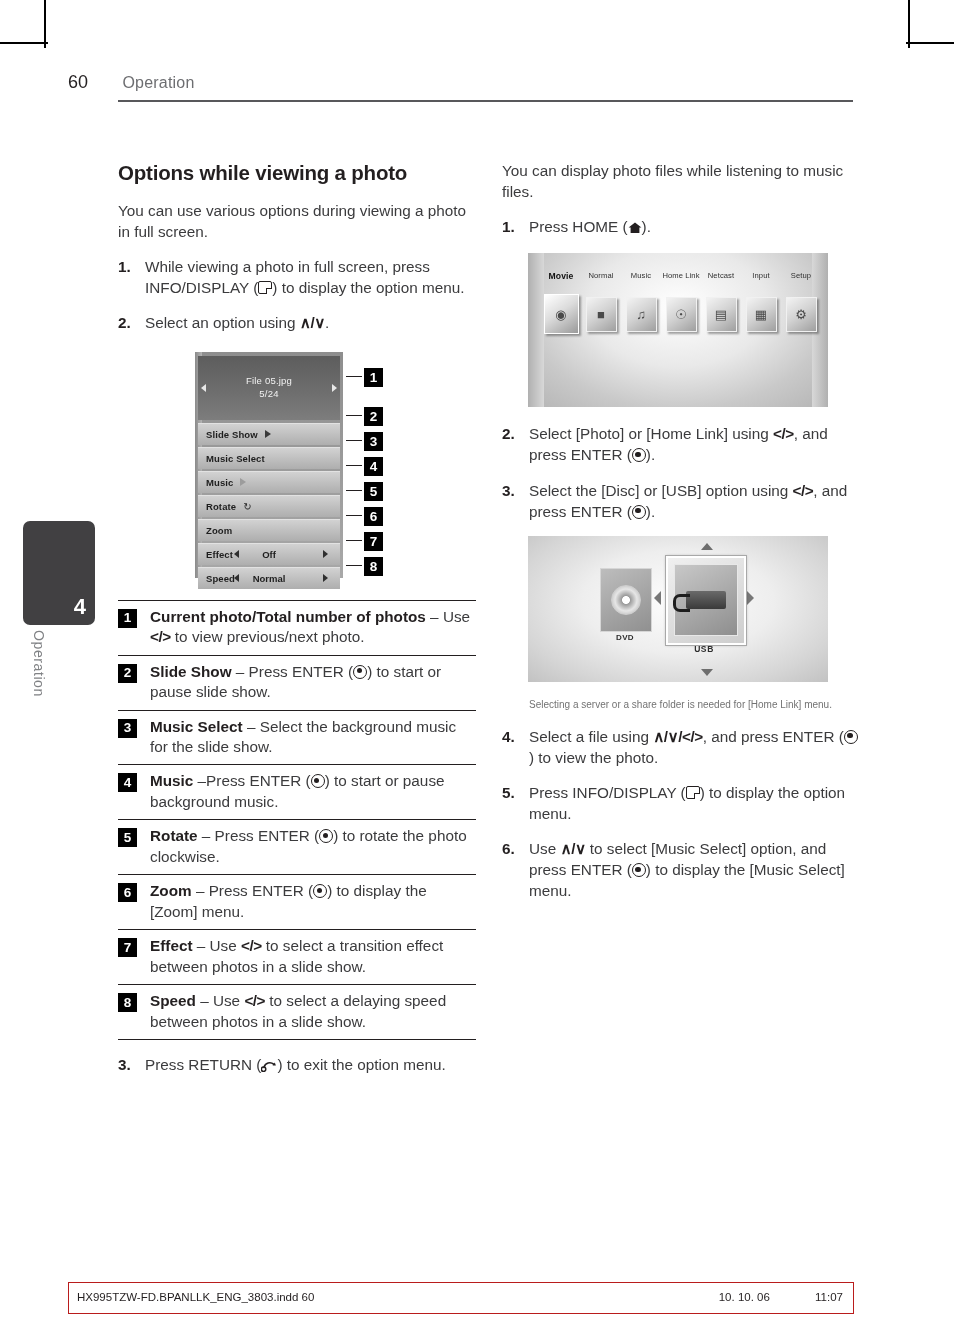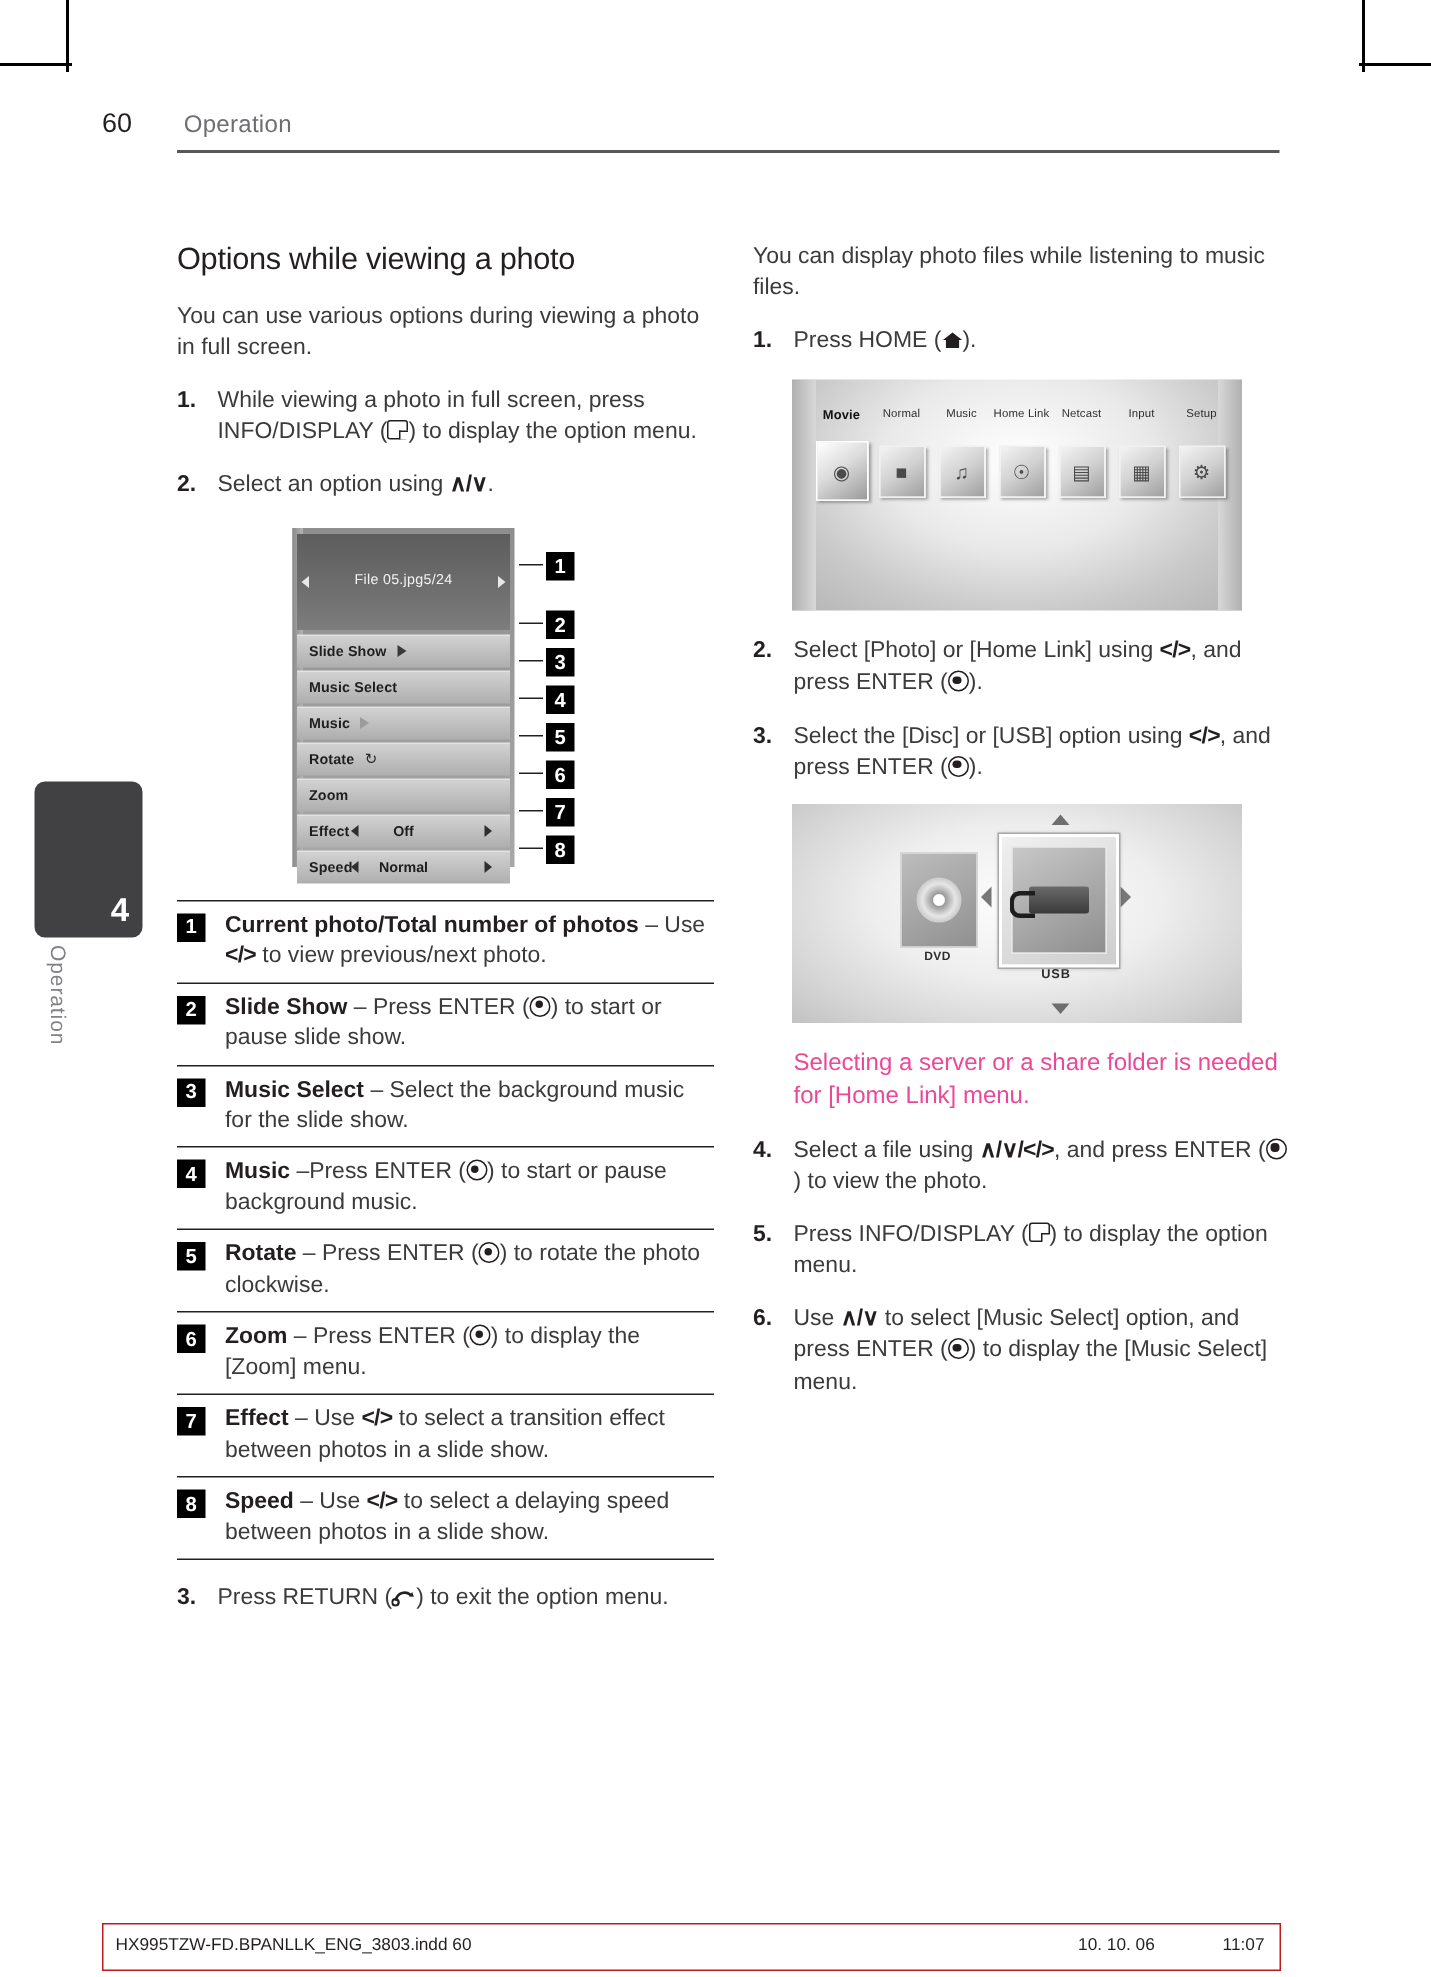--- a/index.html
+++ b/index.html
@@ -36,21 +36,21 @@
     color:#808285;font-size:14px;letter-spacing:.6px;white-space:nowrap;
     transform:rotate(90deg);transform-origin:left top;
   }
 
   
   .col{position:absolute;top:160px;width:358px;}
   #col-left{left:118px;}
   #col-right{left:502px;}
 
   h2.sec-title{
-    font-size:20.5px;font-weight:normal;margin:0 0 14px 0;line-height:1.27;
+    font-size:20.5px;font-weight:bold;margin:0 0 14px 0;line-height:1.27;
     letter-spacing:-.2px;color:#231f20;
   }
   p.body{
     font-size:15.3px;line-height:1.38;margin:0 0 14px 0;color:#3b3b3d;
   }
   .sym{font-weight:bold;color:#231f20;letter-spacing:-.5px;}
   .circ{
     display:inline-block;width:12px;height:12px;border:1.6px solid #231f20;border-radius:50%;
     position:relative;vertical-align:-2px;
   }
@@ -73,35 +73,35 @@
   
   ol.steps{margin:0;padding:0;list-style:none;}
   ol.steps > li{
     position:relative;padding-left:27px;margin-bottom:14px;
     font-size:15.3px;line-height:1.38;color:#3b3b3d;
   }
   ol.steps > li .stepnum{
     position:absolute;left:0;top:0;font-weight:bold;color:#231f20;font-size:15.3px;
   }
   .note{
-    font-size:16px;line-height:1.38;color:#ec4899;margin:0 0 14px 27px;
+    font-size:10px;line-height:1.38;color:#737373;margin:0 0 14px 27px;
   }
 
   
   #osd-figure{position:relative;width:358px;height:240px;margin:6px 0 12px 0;}
   #osd{
     position:absolute;left:77px;top:4px;width:148px;height:226px;
     background:linear-gradient(180deg,#8e8e8e 0%,#a8a8a8 100%);
     padding:2px 0;box-sizing:border-box;
   }
   .osd-head{
     height:64px;margin:2px 3px 3px 3px;
     background:linear-gradient(180deg,#5d5d5d 0%,#6f6f6f 60%,#7d7d7d 100%);
     color:#f2f2f2;position:relative;
-    display:flex;flex-direction:row;align-items:center;justify-content:center;
+    display:flex;flex-direction:column;align-items:center;justify-content:center;
     font-size:9.5px;line-height:1.35;
   }
   .osd-head .fn{letter-spacing:.2px;}
   .osd-head .cnt{letter-spacing:.2px;}
   .osd-head .lft,.osd-head .rgt{
     position:absolute;top:50%;margin-top:-4px;width:0;height:0;
     border-top:4px solid transparent;border-bottom:4px solid transparent;
   }
   .osd-head .lft{left:3px;border-right:5px solid #e8e8e8;}
   .osd-head .rgt{right:3px;border-left:5px solid #e8e8e8;}

